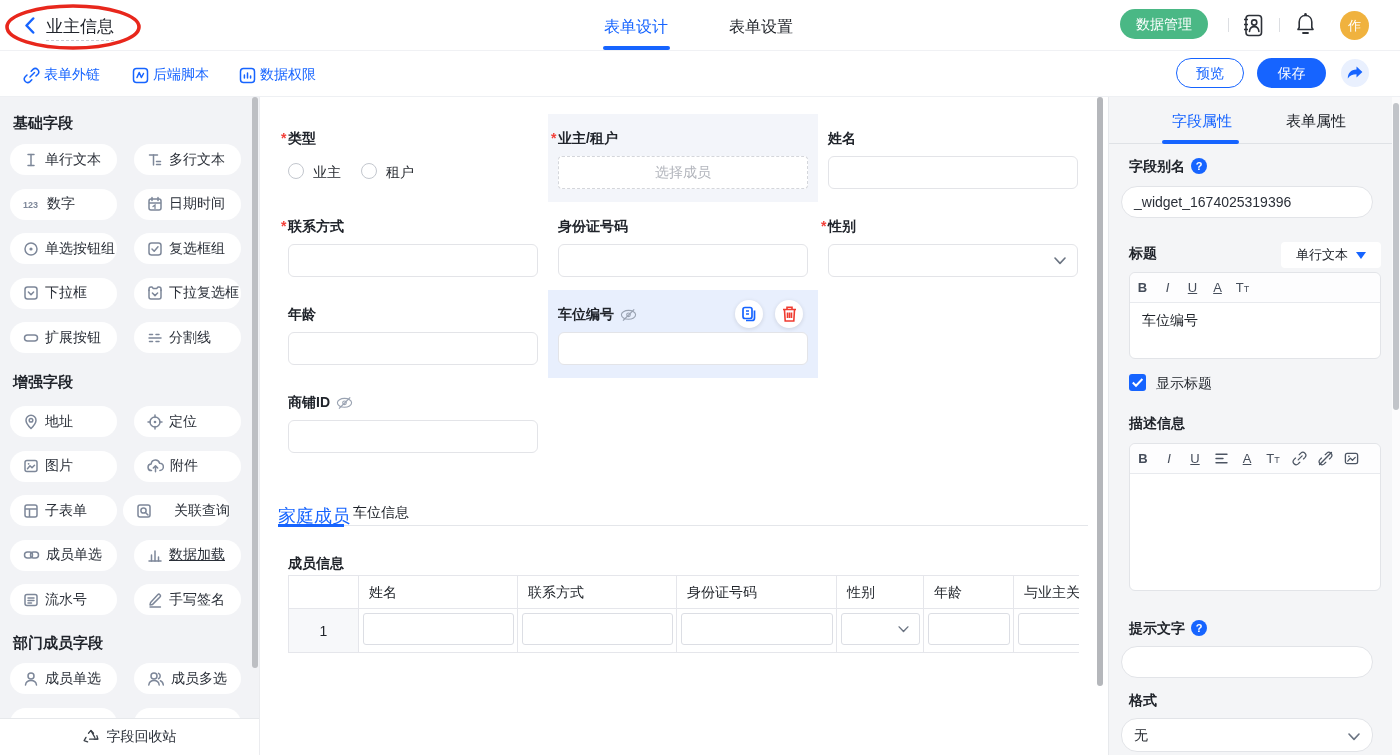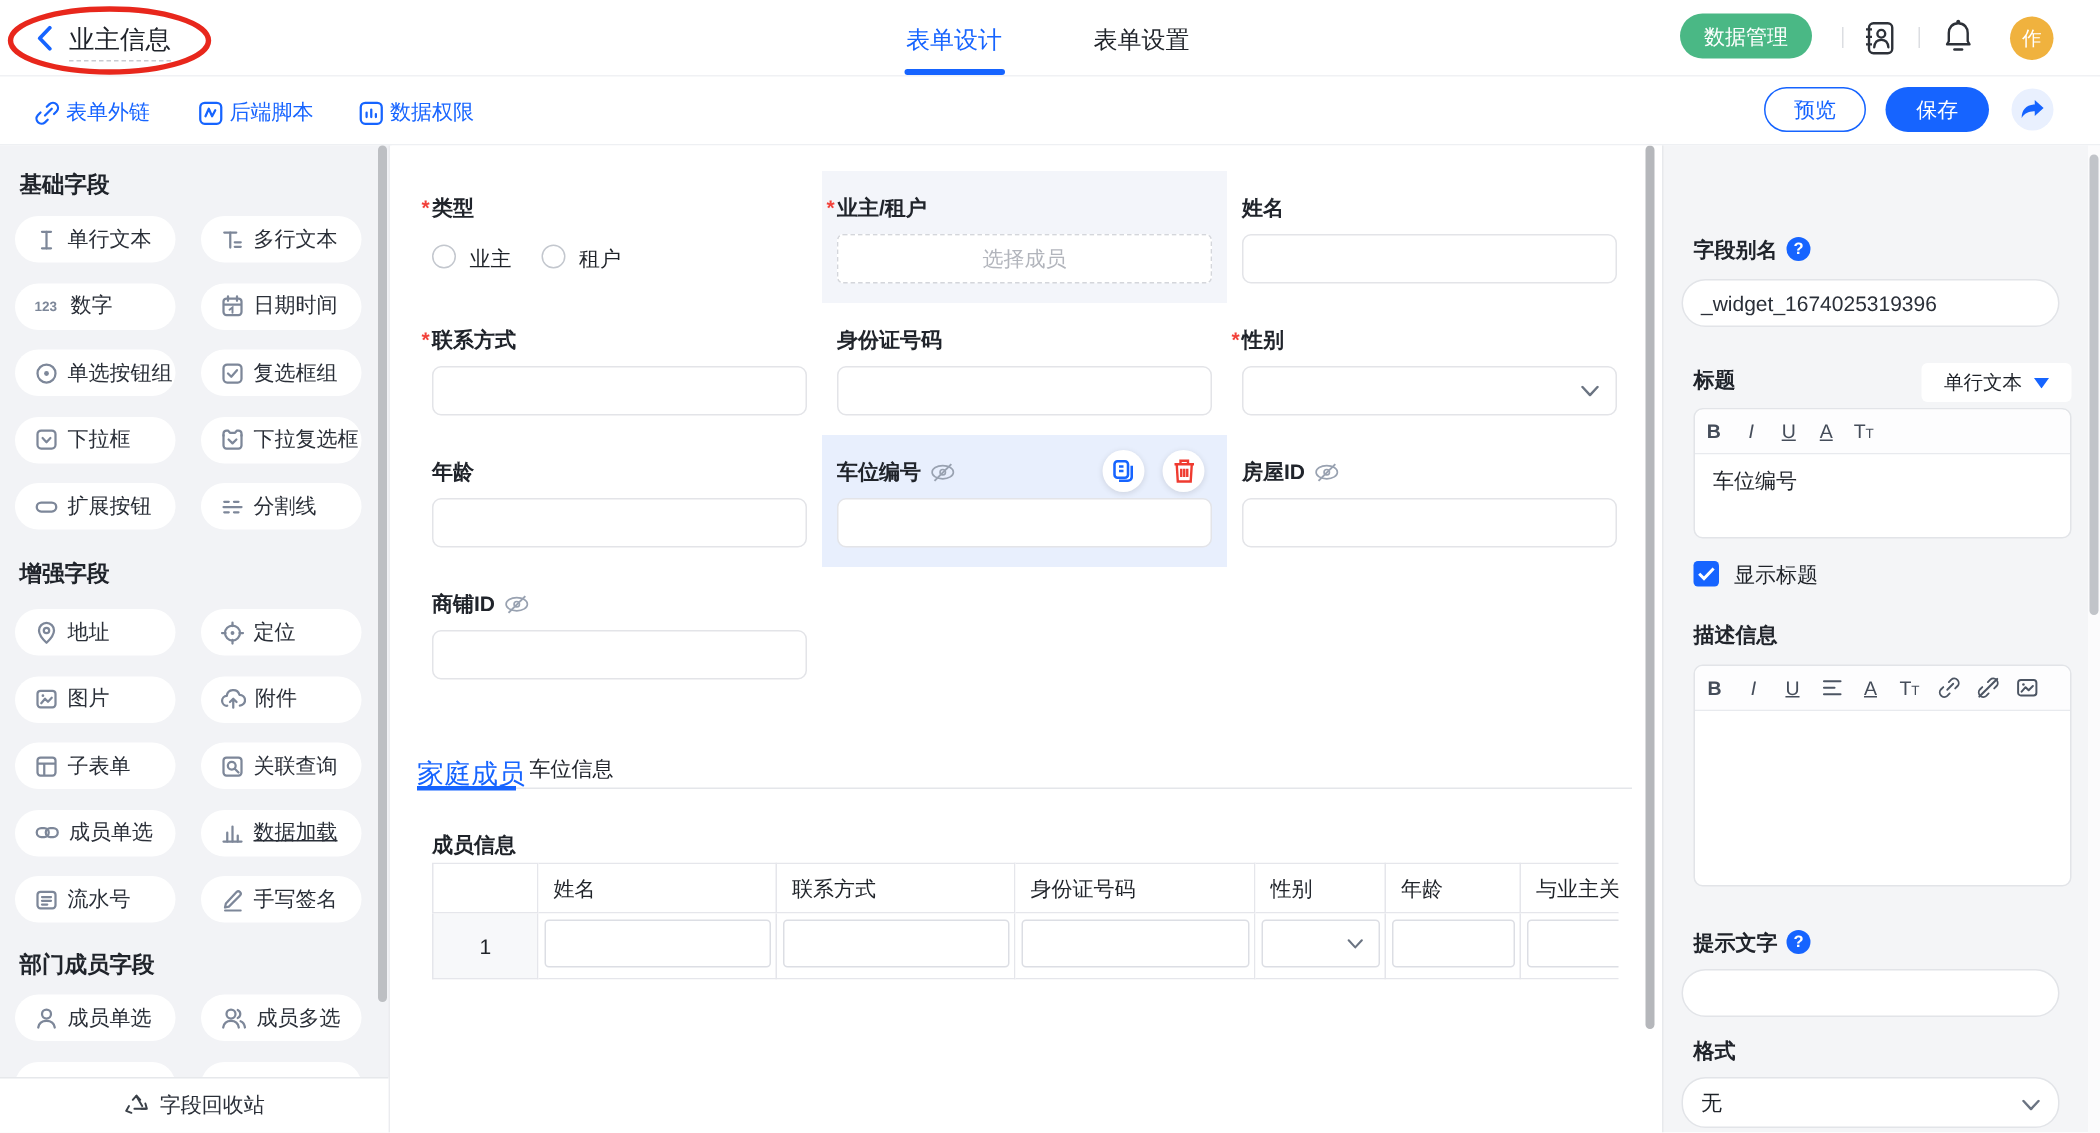--- a/index.html
+++ b/index.html
@@ -292,21 +292,21 @@
     </div>
     <div class="pill" style="left: 10px; top: 398px;">
       <svg width="16" height="16" viewBox="0 0 16 16">
         <g fill="none" stroke="#7d8799" stroke-width="1.5" stroke-linejoin="round">
           <rect x="2" y="2" width="12" height="12" rx="2"></rect>
           <path d="M2 6 L14 6 M6.5 6 L6.5 14"></path>
         </g>
       </svg>
       <span>子表单</span>
     </div>
-    <div class="pill" style="left: 134px; top: 398px;">
+    <div class="pill" style="left: 123px; top: 398px; justify-content: space-between;">
       <svg width="16" height="16" viewBox="0 0 16 16">
         <g fill="none" stroke="#7d8799" stroke-width="1.5" stroke-linecap="round" stroke-linejoin="round">
           <rect x="2" y="2" width="12" height="12" rx="2"></rect>
           <circle cx="7.5" cy="7.5" r="2.6"></circle>
           <path d="M9.5 9.5 L12 12"></path>
         </g>
       </svg>
       <span>关联查询</span>
     </div>
     <div class="pill" style="left: 10px; top: 442.5px;">
@@ -430,30 +430,20 @@
       </div>
       <div class="fbtn" style="left:227px;top:10px">
         <svg width="15" height="16" viewBox="0 0 15 16">
           <g fill="none" stroke="#ef3b30" stroke-width="1.6">
             <path d="M1 3.5 L14 3.5 M5 3 L5 1.2 L10 1.2 L10 3"></path>
             <path d="M2.5 3.8 L3.2 15 L11.8 15 L12.5 3.8"></path>
             <path d="M5.5 6.5 L5.5 12 M7.5 6.5 L7.5 12 M9.5 6.5 L9.5 12"></path>
           </g>
         </svg>
       </div>
-    </div>
-    <div class="cell " style="left: 557px; top: 193px;">
-      <div class="lb">房屋ID<svg class="eye" width="17" height="17" viewBox="0 0 17 17">
-          <g fill="none" stroke="#99a2b1" stroke-width="1.1">
-            <ellipse cx="8.5" cy="8.8" rx="7.1" ry="4.4"></ellipse>
-            <circle cx="8.5" cy="8.8" r="1.8"></circle>
-            <path d="M3 14.6 L14.2 3.4" stroke-width="1.3"></path>
-          </g>
-        </svg></div>
-      <div class="inp"></div>
     </div>
     <div class="cell " style="left: 17px; top: 281px;">
       <div class="lb">商铺ID<svg class="eye" width="17" height="17" viewBox="0 0 17 17">
           <g fill="none" stroke="#99a2b1" stroke-width="1.1">
             <ellipse cx="8.5" cy="8.8" rx="7.1" ry="4.4"></ellipse>
             <circle cx="8.5" cy="8.8" r="1.8"></circle>
             <path d="M3 14.6 L14.2 3.4" stroke-width="1.3"></path>
           </g>
         </svg></div>
       <div class="inp"></div>
@@ -494,20 +484,25 @@
       <div class="brow " style="left:636px;width:90px">
         <div class="tinp" style="width:82px"></div>
       </div>
       <div class="brow " style="left:726px;width:110px">
         <div class="tinp" style="width:102px"></div>
       </div>
     </div>
   </div>
 
 <div id="rside">
+  <div id="rtabs">
+    <div id="rtab1">字段属性</div>
+    <div id="rtab2">表单属性</div>
+    <div id="rtab-line"></div>
+  </div>
   <div class="rlabel" style="top:61px">字段别名<span class="qmark">?</span></div>
   <div class="rinput" style="top:89px; line-height:30px; padding-left:12px; font-size:14px; color:#2a2f38;">_widget_1674025319396</div>
   <div class="rlabel" style="top:148px">标题</div>
   <div class="abs" style="left:172px; top:145px; width:100px; height:26px; background:#fff; border-radius:4px; font-size:13px; color:#20242b; display:flex; align-items:center; justify-content:center; gap:8px;">单行文本<svg width="10" height="7" viewBox="0 0 10 7">
         <path d="M0 0 L10 0 L5 7 Z" fill="#1664ff"></path>
       </svg></div>
   <div class="redit" style="top:175px; height:87px;">
     <div class="rtb" id="rtb1">
         <span class="ti"><b>B</b></span>
         <span class="ti"><i>I</i></span>

